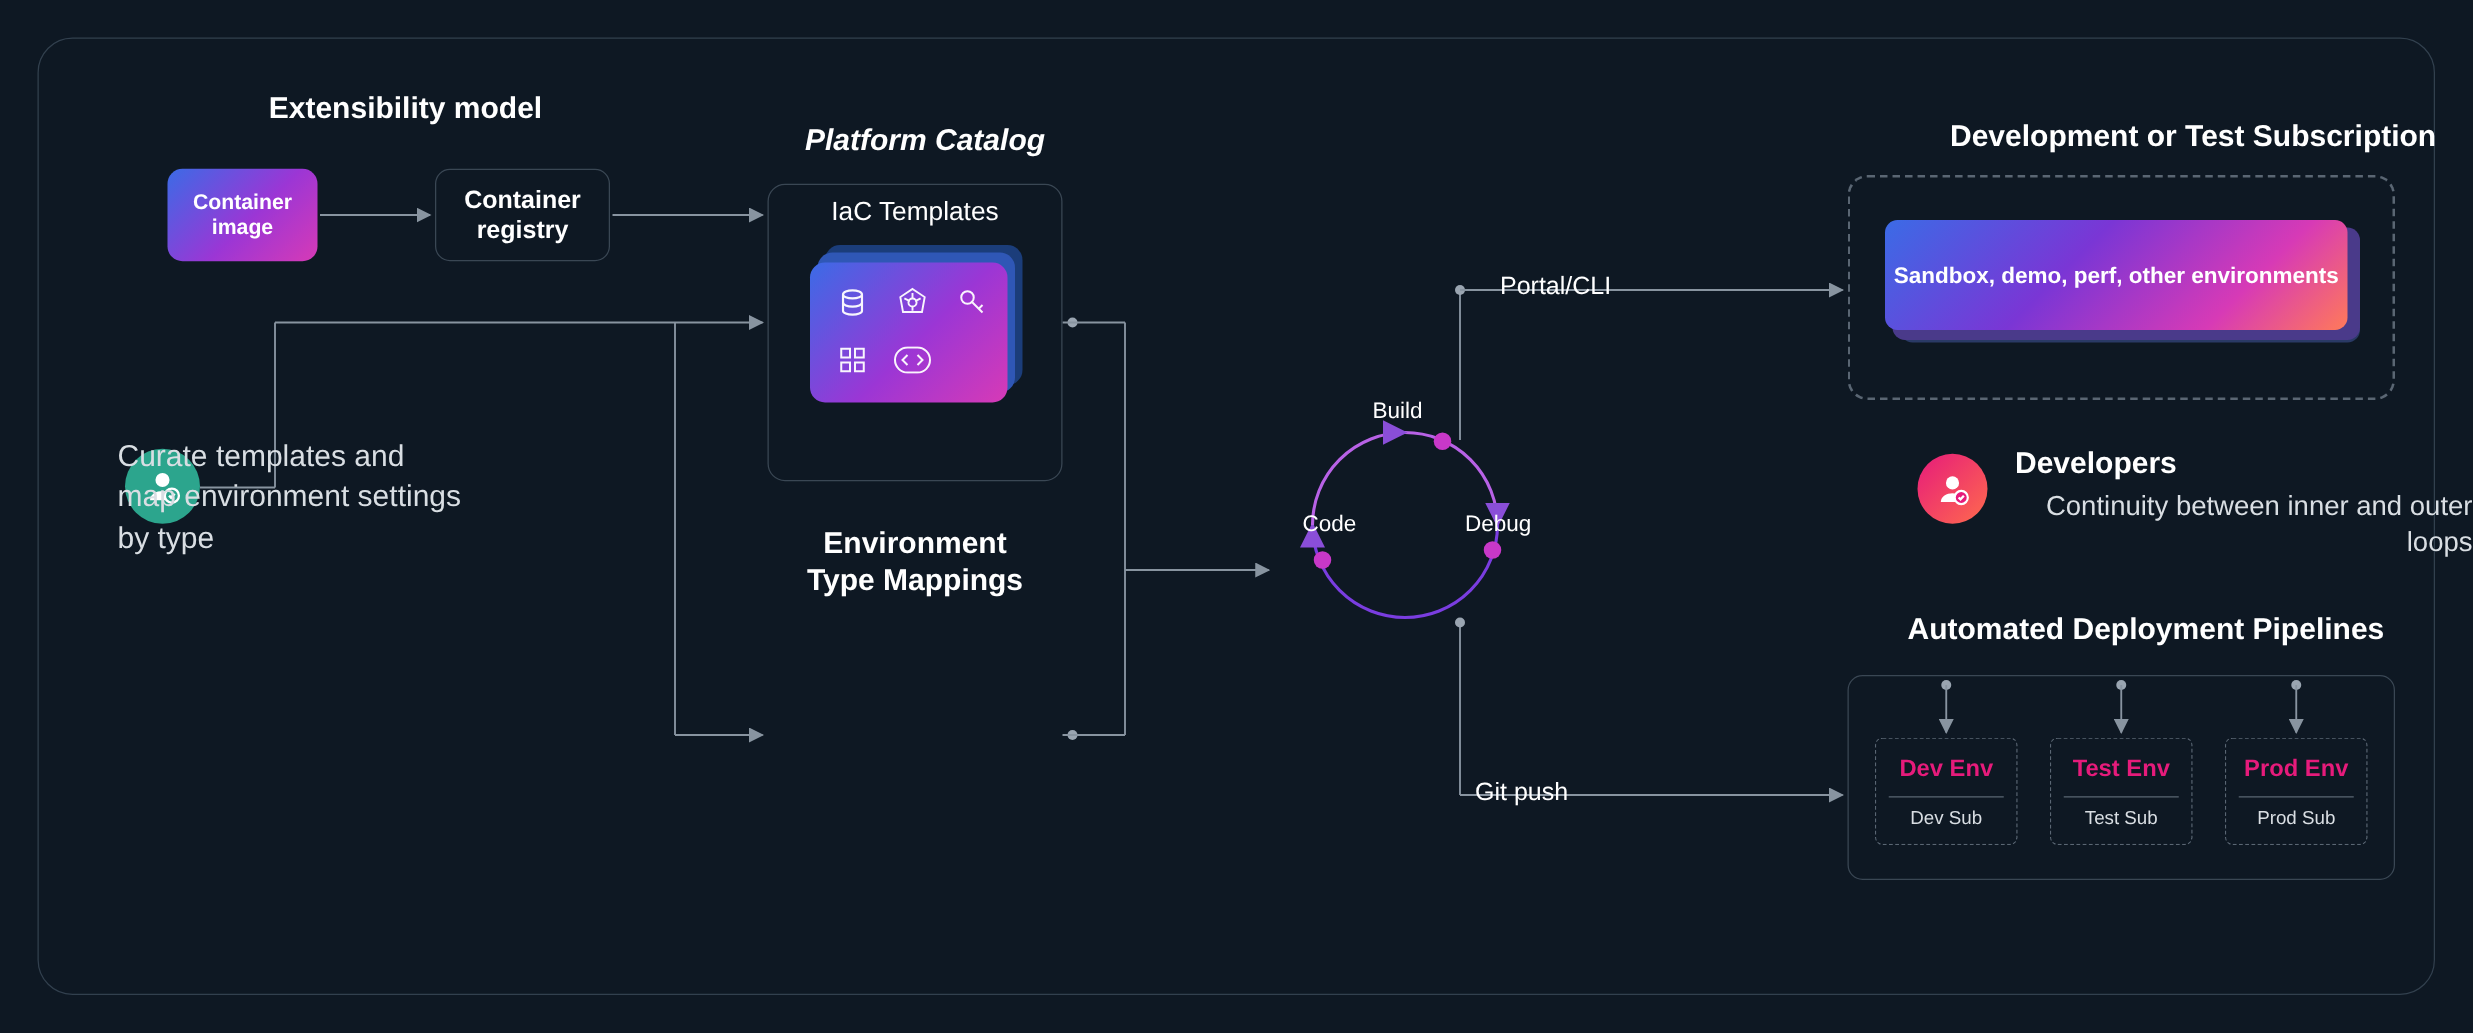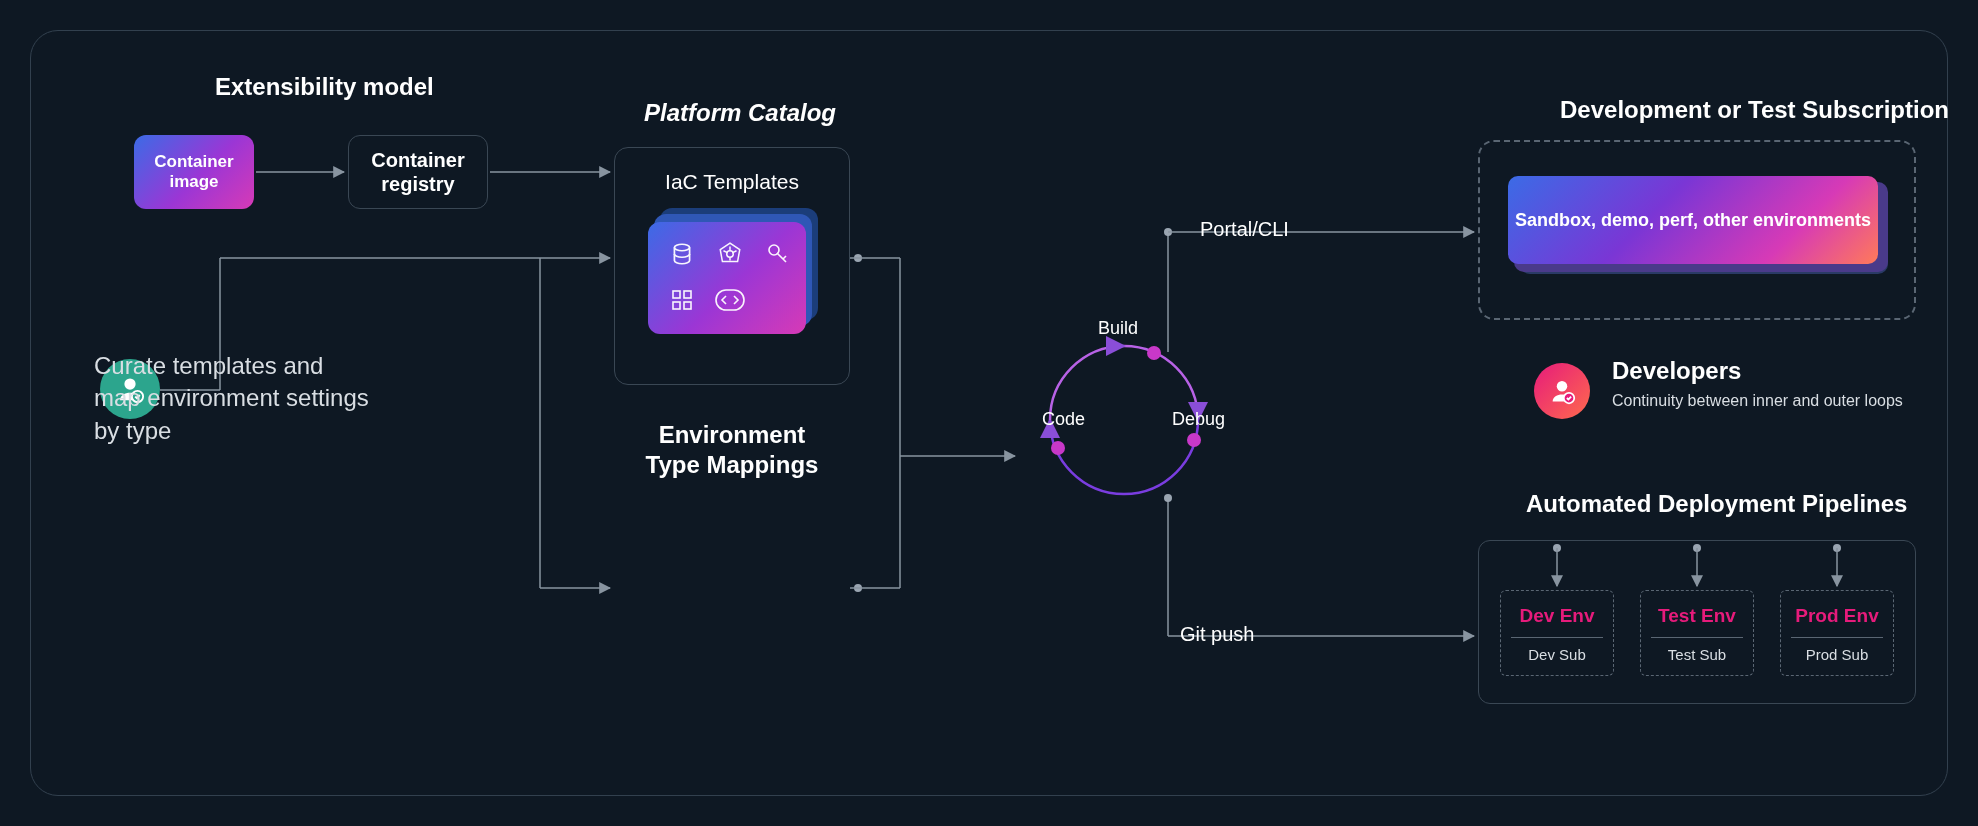--- a/index.html
+++ b/index.html
@@ -29,21 +29,21 @@
   .persona h1.offset{margin-top:114px;}
   .persona p{font-size:24px;line-height:1.35;color:var(--text-muted);margin:0;font-weight:400;}
 
   
   .ext-title{position:absolute;left:215px;top:73px;font-size:24px;font-weight:700;}
   .container-image{position:absolute;left:134px;top:135px;width:120px;height:74px;border-radius:12px;background:var(--gradient2);display:flex;align-items:center;justify-content:center;font-size:17px;font-weight:700;text-align:center;line-height:1.2;}
   .container-registry{position:absolute;left:348px;top:135px;width:140px;height:74px;border:1px solid var(--panel-border);border-radius:12px;display:flex;align-items:center;justify-content:center;font-size:20px;font-weight:700;text-align:center;line-height:1.2;}
 
   
   .cat-title{position:absolute;left:644px;top:99px;font-size:24px;font-weight:700;font-style:italic;}
-  .catalog-box{position:absolute;left:614px;top:147px;width:236px;height:238px;border:1px solid var(--panel-border);border-radius:14px;padding:22px 22px;}
+  .catalog-box{position:absolute;left:614px;top:147px;width:236px;height:238px;border:1px solid var(--panel-border);border-radius:14px;padding:10px 22px;}
   .catalog-box .iac-label{font-size:21px;text-align:center;margin-bottom:14px;}
   .cards{position:relative;width:168px;height:128px;margin:0 auto;}
   .card{position:absolute;width:158px;height:112px;border-radius:12px;}
   .card.shadow1{left:12px;top:0;background:#1b3d7a;}
   .card.shadow2{left:6px;top:6px;background:#2f57b6;}
   .card.front{left:0;top:14px;background:var(--gradient2);padding:14px 16px;}
   .card.front svg{opacity:.95;}
   .icon-grid{display:grid;grid-template-columns:repeat(3,36px);grid-template-rows:repeat(2,36px);gap:10px 12px;}
   .icon-cell{display:flex;align-items:center;justify-content:center;}
 
@@ -55,21 +55,21 @@
   .loop-label{position:absolute;font-size:18px;color:var(--text);}
   .build-l{left:1098px;top:318px;}
   .code-l {left:1042px;top:409px;}
   .debug-l{left:1172px;top:409px;}
 
   .portal-label{position:absolute;left:1200px;top:218px;font-size:20px;}
   .gitpush-label{position:absolute;left:1180px;top:623px;font-size:20px;}
   .dev-icon{position:absolute;left:1534px;top:363px;width:56px;height:56px;border-radius:50%;background:linear-gradient(135deg,#e61b7b 0%,#ff6a4d 100%);display:flex;align-items:center;justify-content:center;}
   .dev-text{position:absolute;left:1612px;top:357px;}
   .dev-text h3{font-size:24px;font-weight:700;margin:0 0 6px 0;}
-  .dev-text p{font-size:16px;color:var(--text-muted);margin:0;line-height:1.3;text-align:right;}
+  .dev-text p{font-size:22px;color:var(--text-muted);margin:0;line-height:1.3;text-align:right;}
 
   
   .sub-title{position:absolute;left:1560px;top:96px;font-size:24px;font-weight:700;}
   .sub-box{position:absolute;left:1478px;top:140px;width:438px;height:180px;border:2px dashed #5a6673;border-radius:16px;}
   .sandbox-card{position:absolute;left:1508px;top:176px;width:378px;height:96px;}
   .sandbox-shadow{position:absolute;left:12px;top:12px;width:368px;height:86px;background:#2a3a66;border-radius:10px;}
   .sandbox-shadow2{position:absolute;left:6px;top:6px;width:374px;height:90px;background:#4a3a8a;border-radius:10px;}
   .sandbox-front{position:absolute;left:0;top:0;width:370px;height:88px;background:var(--gradient);border-radius:10px;display:flex;align-items:center;justify-content:center;font-size:18px;font-weight:700;line-height:1.25;text-align:center;}
 
   

